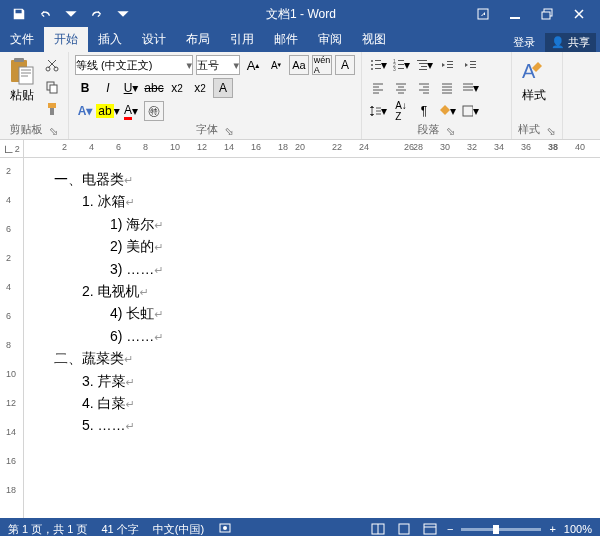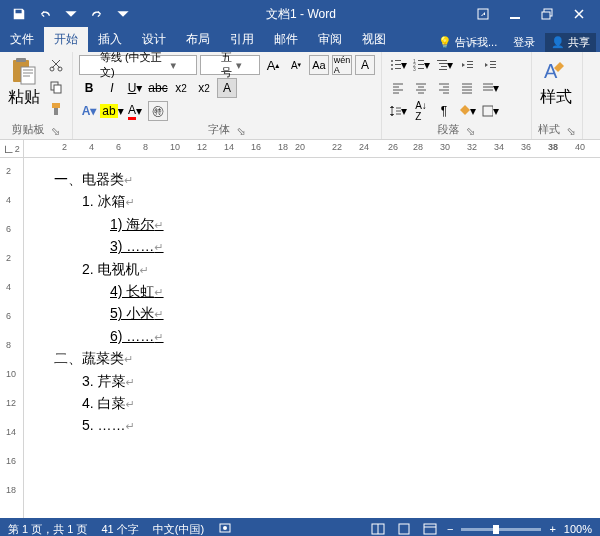--- a/index.html
+++ b/index.html
@@ -22,43 +22,43 @@
 .tab-right .r.share { background: #1e3f6f; }
 
 .ribbon { background: #f3f3f3; height: 88px; border-bottom: 1px solid #d4d4d4; display: flex; }
 .group { border-right: 1px solid #e0e0e0; padding: 3px 6px 2px; display: flex; flex-direction: column; }
 .group-body { flex: 1; display: flex; align-items: flex-start; gap: 4px; }
 .group-label { text-align: center; font-size: 11px; color: #666; padding-top: 1px; display: flex; justify-content: center; align-items: center; gap: 6px; }
 .group-label .launcher { width: 10px; height: 10px; cursor: pointer; }
 
 .big-btn { display: flex; flex-direction: column; align-items: center; gap: 2px; cursor: pointer; padding: 2px; }
 .big-btn .ico { width: 28px; height: 28px; display: flex; align-items: center; justify-content: center; }
-.big-btn .lbl { font-size: 16px; }
+.big-btn .lbl { font-size: 12px; }
 
 .font-rows { display: flex; flex-direction: column; gap: 3px; }
 .row { display: flex; align-items: center; gap: 3px; }
-.combo { border: 1px solid #ababab; background: #fff; height: 20px; display: flex; align-items: center; padding: 0 20px; font-size: 11px; cursor: text; }
+.combo { border: 1px solid #ababab; background: #fff; height: 20px; display: flex; align-items: center; padding: 0 0; font-size: 11px; cursor: text; }
 .combo .dd { margin-left: auto; padding-left: 4px; color: #666; cursor: pointer; }
 .sbtn { width: 20px; height: 20px; border: 1px solid transparent; display: flex; align-items: center; justify-content: center; cursor: pointer; font-size: 12px; }
 .sbtn.boxed { border: 1px solid #ababab; }
 
 .para-rows { display: flex; flex-direction: column; gap: 3px; }
 
 .ruler-h { height: 18px; background: #fff; border-bottom: 1px solid #d4d4d4; display: flex; align-items: center; }
 .ruler-left-box { width: 24px; height: 18px; border-right: 1px solid #d4d4d4; display: flex; align-items: center; justify-content: center; }
 .ruler-ticks { position: relative; flex: 1; height: 18px; overflow: hidden; }
 .ruler-ticks .num { position: absolute; top: 2px; font-size: 9px; color: #666; }
 
 .doc-area { display: flex; height: 360px; background: #fff; }
 .ruler-v { width: 24px; background: #fff; border-right: 1px solid #d4d4d4; position: relative; }
 .ruler-v .num { position: absolute; left: 6px; font-size: 9px; color: #666; }
 .page { flex: 1; padding: 10px 30px 10px 30px; font-family: 'SimSun', serif; font-size: 14px; line-height: 1.6; color: #000; overflow: auto; }
 .page .l0 { }
 .page .l1 { padding-left: 28px; }
-.page .l2 { padding-left: 56px; text-decoration: underline; }
+.page .l2 { padding-left: 56px; }
 .para-mark { color: #999; font-size: 11px; }
 
 .statusbar { height: 22px; background: #2b579a; color: #fff; display: flex; align-items: center; font-size: 11px; padding: 0 8px; gap: 14px; }
 .statusbar .sb-right { margin-left: auto; display: flex; align-items: center; gap: 8px; }
 .viewbtn { width: 18px; height: 14px; cursor: pointer; display: flex; align-items: center; justify-content: center; }
 .zoom-slider { width: 80px; height: 3px; background: #8faad0; position: relative; }
 .zoom-slider .knob { position: absolute; left: 40%; top: -3px; width: 6px; height: 9px; background: #fff; }
 </style>
 </head>
 <body>
@@ -122,21 +122,20 @@
   <div class="tab file">文件</div>
   <div class="tab active">开始</div>
   <div class="tab">插入</div>
   <div class="tab">设计</div>
   <div class="tab">布局</div>
   <div class="tab">引用</div>
   <div class="tab">邮件</div>
   <div class="tab">审阅</div>
   <div class="tab">视图</div>
   <div class="tab-right">
-    <div class="r">💡 <span>告诉我...</span></div>
     <div class="r">登录</div>
     <div class="r share">👤 <span>共享</span></div>
   </div>
 </div>
 
 <div class="ribbon">
 
   <div class="group">
     <div class="group-body">
       <div class="big-btn">
@@ -179,21 +178,21 @@
   </div>
 
   <div class="group" style="min-width:210px">
     <div class="group-body">
       <div class="font-rows">
         <div class="row">
           <div class="combo" style="width:118px">
               <span>等线 (中文正文)</span>
               <span class="dd">▾</span>
             </div>
-          <div class="combo" style="width:60px">
+          <div class="combo" style="width:44px">
               <span>五号</span>
               <span class="dd">▾</span>
             </div>
           <div class="sbtn" style="font-size:13px">A<sup style="font-size:8px">▴</sup></div>
           <div class="sbtn" style="font-size:10px">A<sup style="font-size:7px">▾</sup></div>
           <div class="sbtn boxed" style="font-size:11px">Aa</div>
           <div class="sbtn boxed" style="font-size:9px">wén<br>A</div>
           <div class="sbtn boxed">A</div>
         </div>
         <div class="row">
@@ -336,21 +335,21 @@
       <span class="num" style="left: 92px;">6</span>
       <span class="num" style="left: 119px;">8</span>
       <span class="num" style="left: 146px;">10</span>
       <span class="num" style="left: 173px;">12</span>
       <span class="num" style="left: 200px;">14</span>
       <span class="num" style="left: 227px;">16</span>
       <span class="num" style="left: 254px;">18</span>
       <span class="num" style="left: 271px;">20</span>
       <span class="num" style="left: 308px;">22</span>
       <span class="num" style="left: 335px;">24</span>
-      <span class="num" style="left: 364px;">26</span>
+      <span class="num" style="left: 380px;">26</span>
       <span class="num" style="left: 389px;">28</span>
       <span class="num" style="left: 416px;">30</span>
       <span class="num" style="left: 443px;">32</span>
       <span class="num" style="left: 470px;">34</span>
       <span class="num" style="left: 497px;">36</span>
       <span class="num" style="left: 524px; font-weight: bold;">38</span>
       <span class="num" style="left: 551px;">40</span>
     </div>
 </div>
 
@@ -366,24 +365,24 @@
       <span class="num" style="top: 211px;">10</span>
       <span class="num" style="top: 240px;">12</span>
       <span class="num" style="top: 269px;">14</span>
       <span class="num" style="top: 298px;">16</span>
       <span class="num" style="top: 327px;">18</span>
     </div>
   <div class="page" id="page">
       <div class="l0">一、电器类<span class="para-mark">↵</span></div>
       <div class="l1">1.  冰箱<span class="para-mark">↵</span></div>
       <div class="l2">1)   海尔<span class="para-mark">↵</span></div>
+      <div class="l2">2)   美的<span class="para-mark">↵</span></div>
       <div class="l2">3)   ……<span class="para-mark">↵</span></div>
       <div class="l1">2.  电视机<span class="para-mark">↵</span></div>
       <div class="l2">4)   长虹<span class="para-mark">↵</span></div>
-      <div class="l2">5)   小米<span class="para-mark">↵</span></div>
       <div class="l2">6)   ……<span class="para-mark">↵</span></div>
       <div class="l0">二、蔬菜类<span class="para-mark">↵</span></div>
       <div class="l1">3.  芹菜<span class="para-mark">↵</span></div>
       <div class="l1">4.  白菜<span class="para-mark">↵</span></div>
       <div class="l1">5.  ……<span class="para-mark">↵</span></div>
     </div>
 </div>
 
 <div class="statusbar">
   <span>第 1 页，共 1 页</span>

